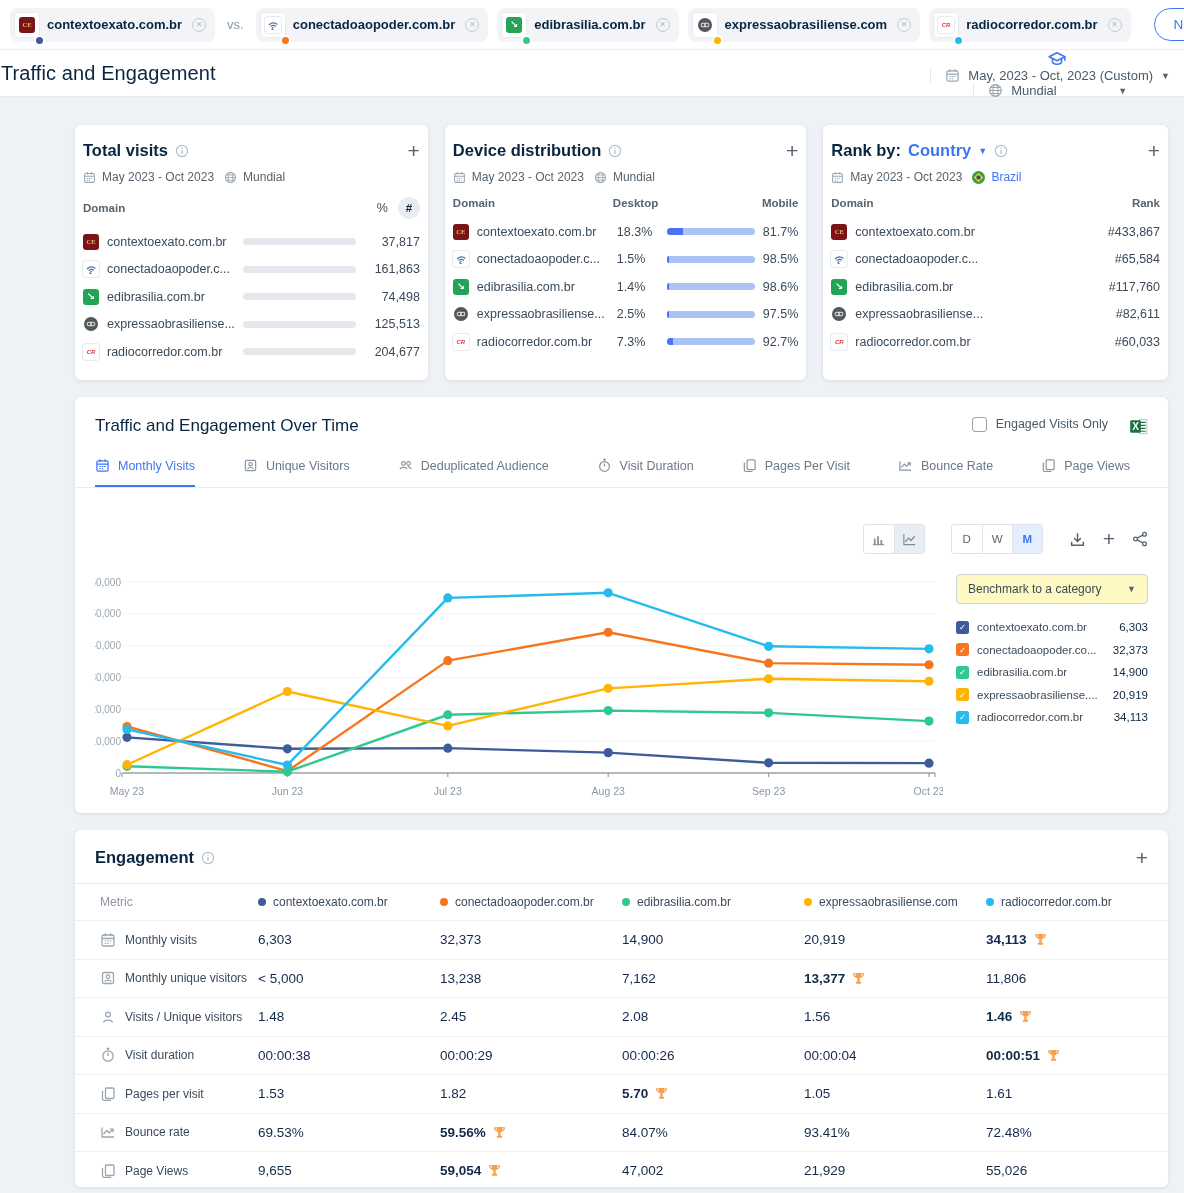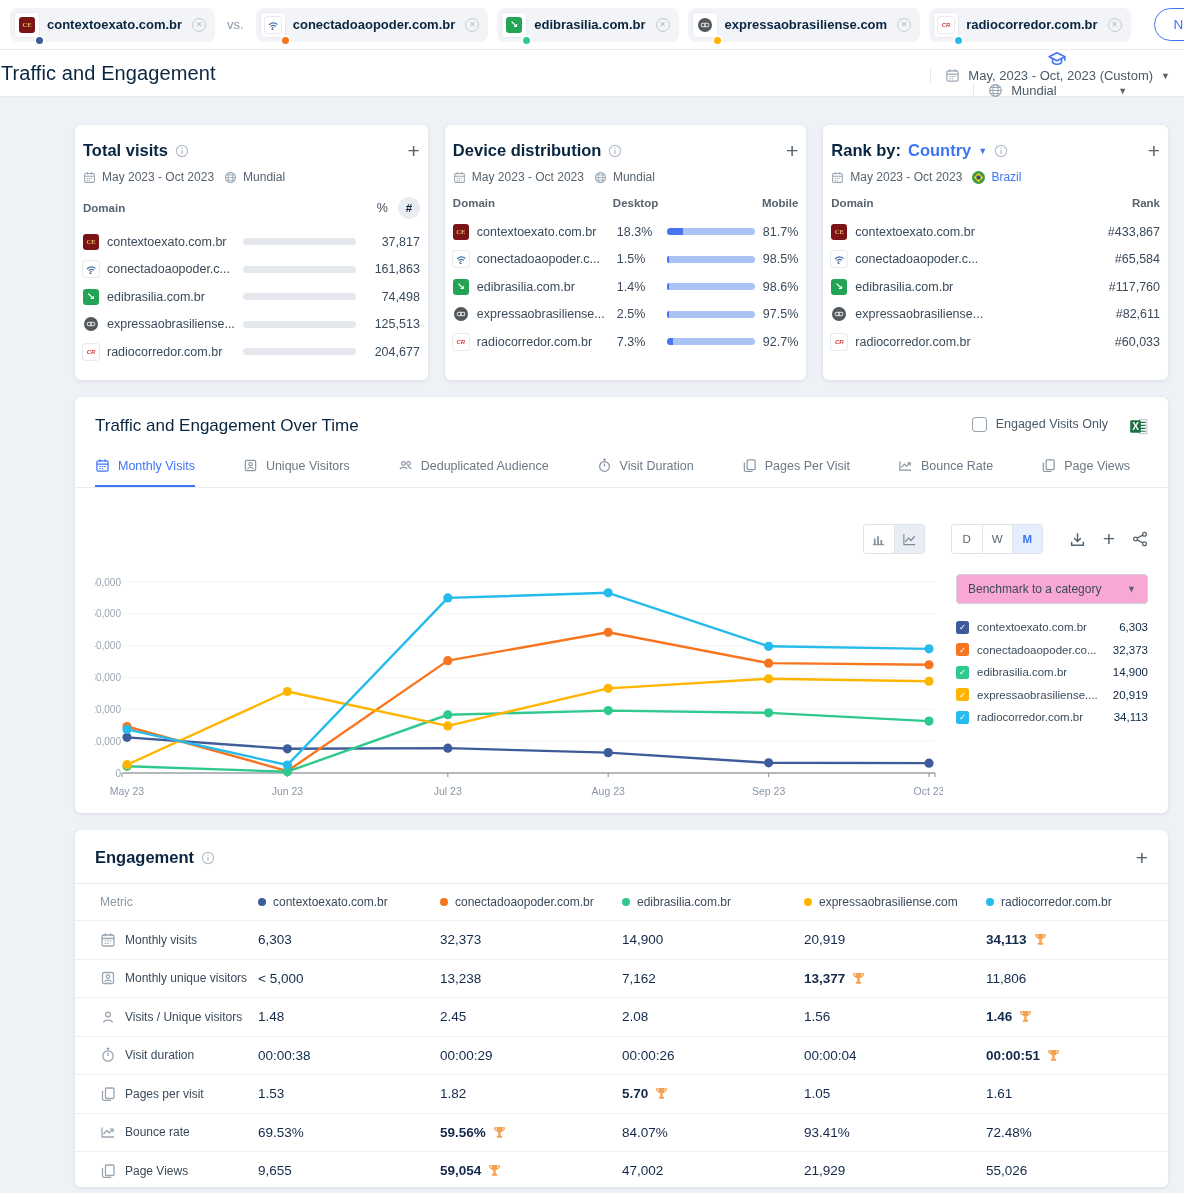--- a/index.html
+++ b/index.html
@@ -51,21 +51,21 @@
   .controls { display:flex; align-items:center; justify-content:flex-end; padding:36px 20px 0; gap:0; }
   .toggle-group { display:flex; border:1px solid #dfe3e8; border-radius:3px; overflow:hidden; }
   .tg-btn { width:30px; height:28px; display:flex; align-items:center; justify-content:center; background:#fff; border-left:1px solid #dfe3e8; font-size:11.5px; color:#57646f; }
   .tg-btn:first-child { border-left:none; }
   .tg-btn.sel-gray { background:#e9eef4; }
   .tg-btn.sel-blue { background:#e4eefc; color:#3e74f6; font-weight:700; }
   .ctl-icon { color:#57646f; display:flex; align-items:center; }
   .chart-row { display:flex; padding:20px 20px 0; }
   .chart-wrap { width:848px; }
   .right-panel { margin-left:auto; width:192px; }
-  .bench-select { height:30px; border:1px solid #cdd4db; border-radius:4px; display:flex; align-items:center; justify-content:space-between; padding:0 11px; font-size:12px; color:#3a4a5a; background:#f9a8d4; }
+  .bench-select { height:30px; border:1px solid #cdd4db; border-radius:4px; display:flex; align-items:center; justify-content:space-between; padding:0 11px; font-size:12px; color:#3a4a5a; background:#fef9c3; }
   .legend { margin-top:12px; }
   .legend-item { display:flex; align-items:center; gap:8px; height:22.5px; }
   .legend-cb { width:13px; height:13px; border-radius:2.5px; color:#fff; font-size:8.5px; display:flex; align-items:center; justify-content:center; flex:none; }
   .legend-name { font-size:11.5px; color:#3a4a5a; flex:1; white-space:nowrap; overflow:hidden; }
   .legend-val { font-size:11.5px; color:#092540; }
   .eng-head { display:flex; align-items:center; gap:7px; padding:17px 20px 15px; }
   .eng-grid { display:grid; grid-template-columns:158px 182px 182px 182px 182px 1fr; padding-left:25px; align-items:center; }
   .eng-colhead { height:37px; border-top:1px solid #e8ecef; font-size:12px; color:#8a97a5; }
   .eng-dom { display:flex; align-items:center; gap:7px; font-size:12px; color:#3a4a5a; }
   .dom-dot { width:8px; height:8px; border-radius:50%; flex:none; }

